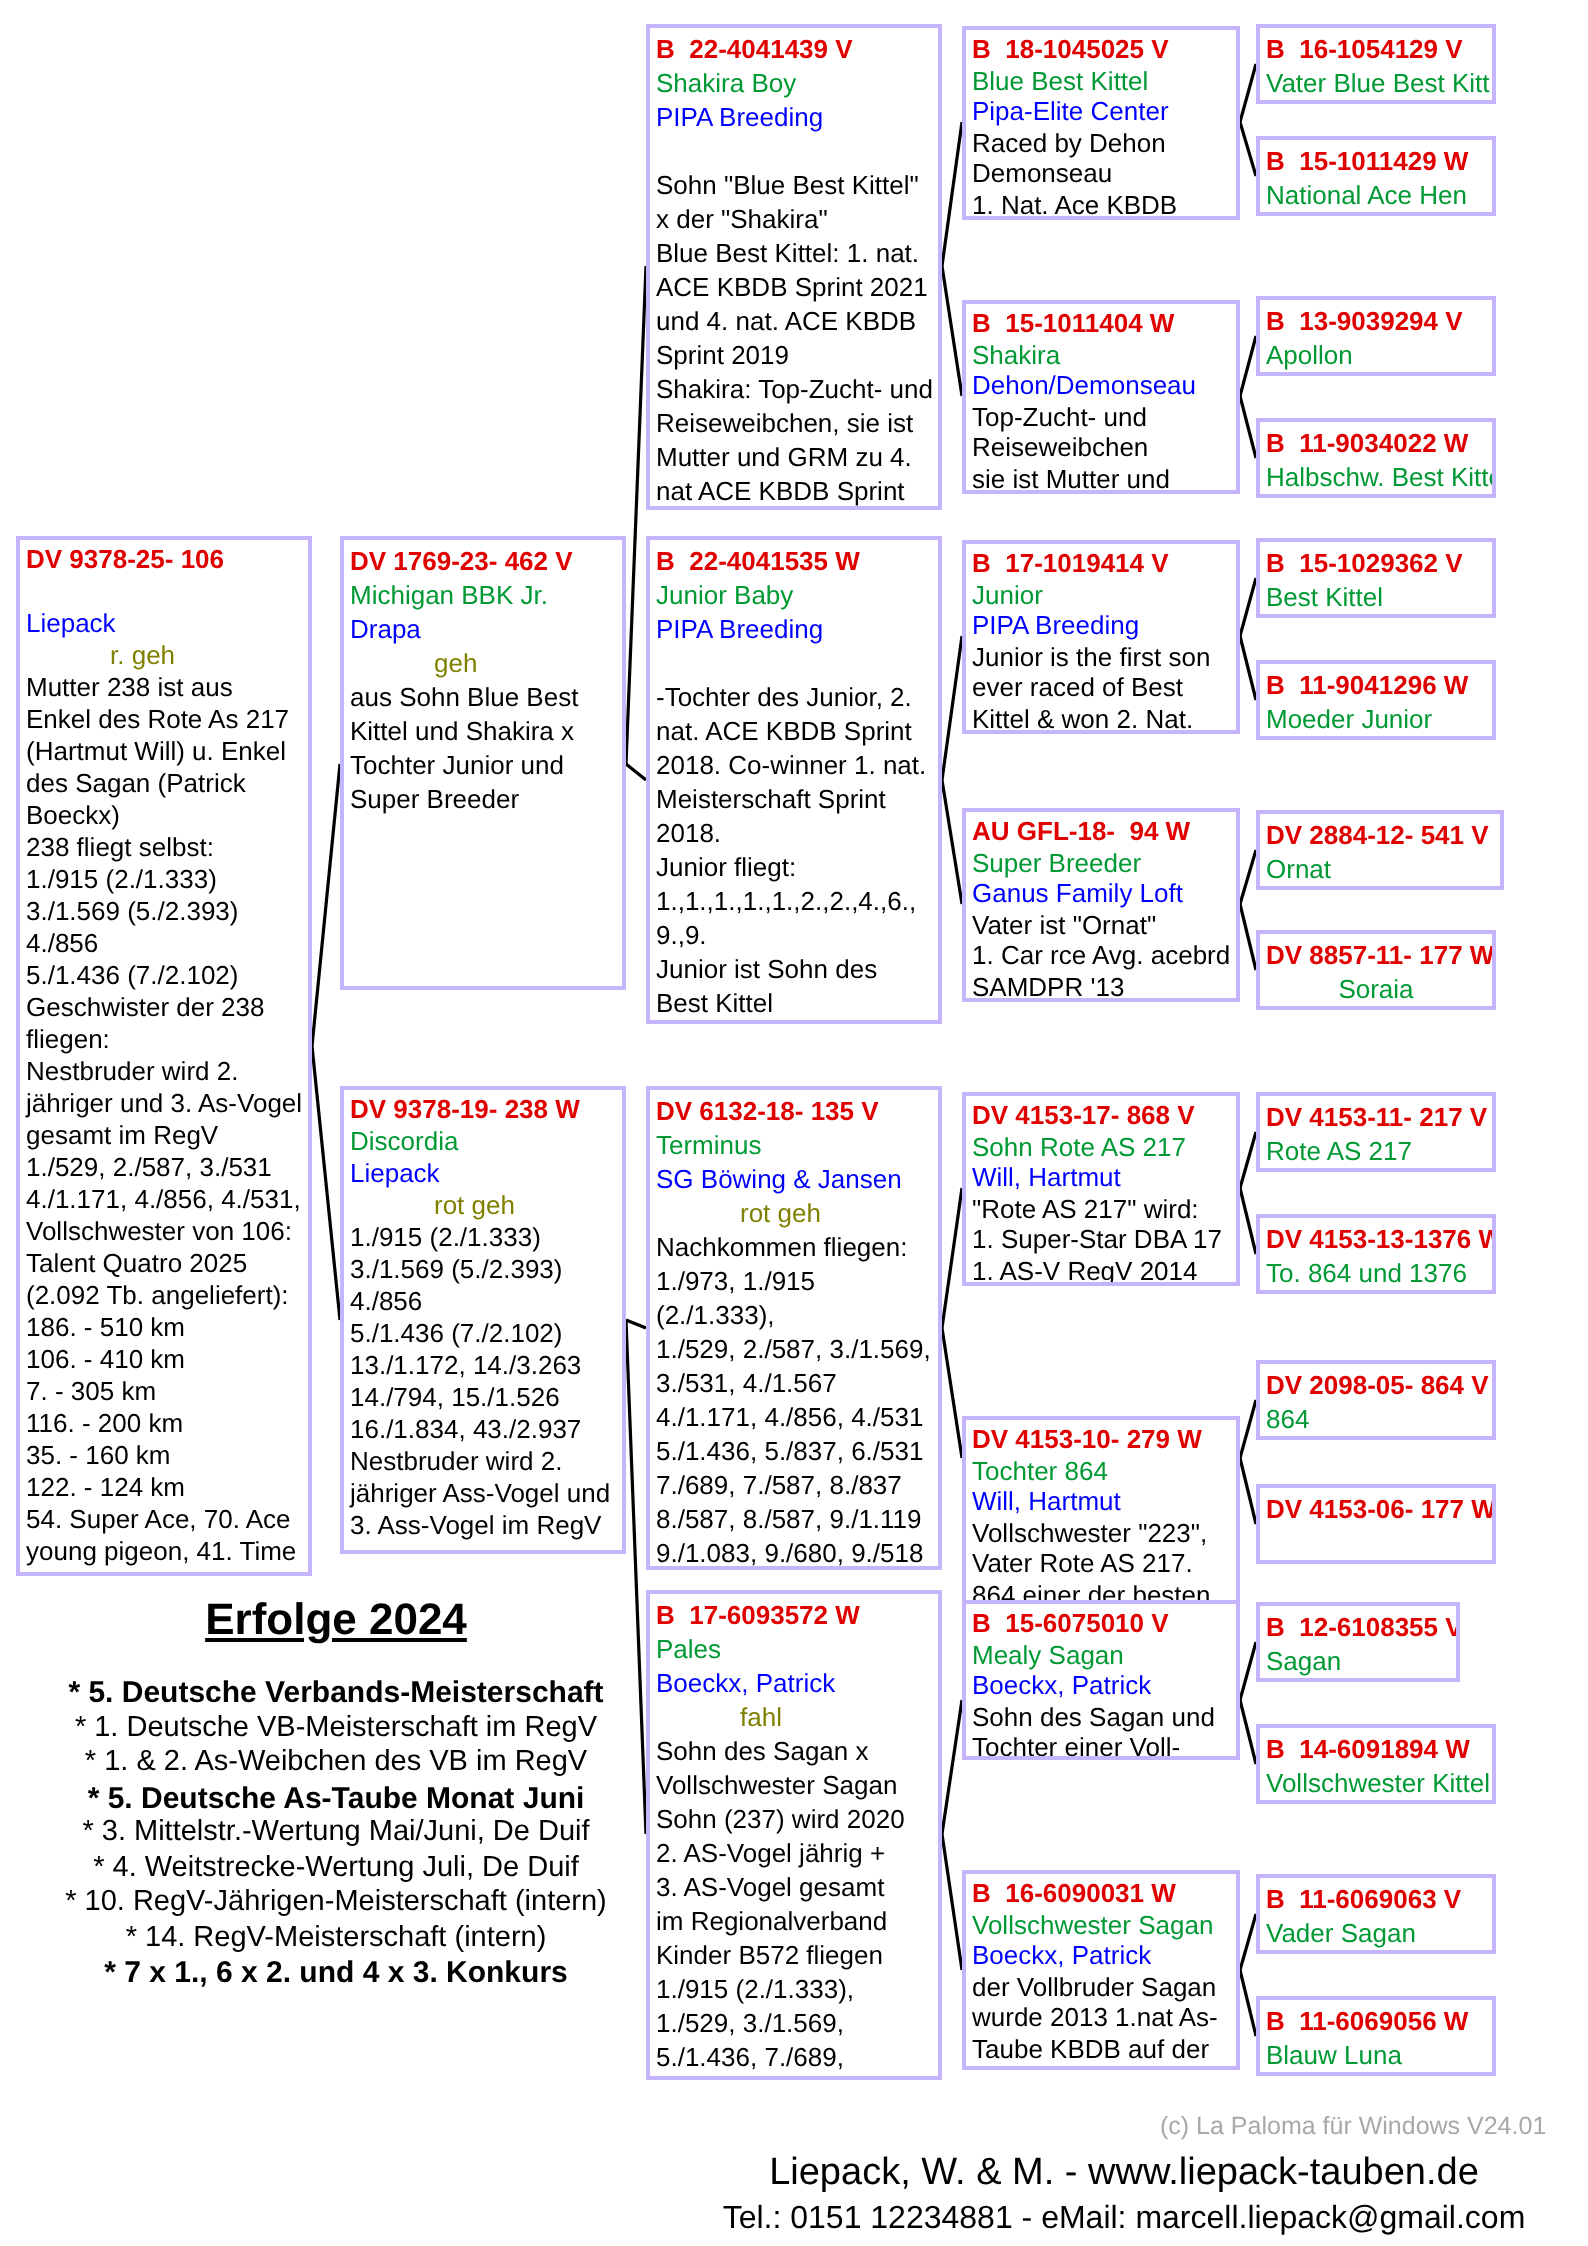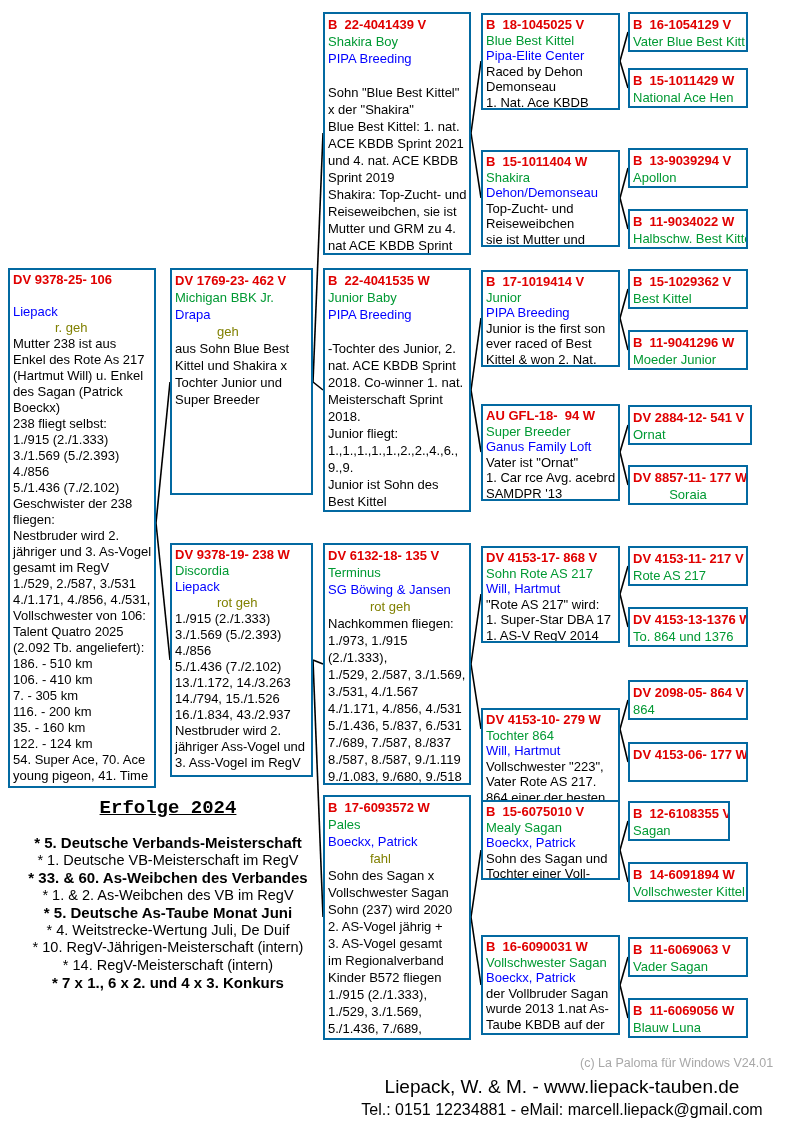--- a/index.html
+++ b/index.html
@@ -2,31 +2,31 @@
 <html style="--ring: #e00000; --name: #009933; --loft: #0000ff; --coldesc: #808000; --text: #000000; --wm: #a8a8a8;"><head>
 <meta charset="utf-8">
 <style>
   html,body { margin:0; padding:0; background:#fff; }
   .page {
     position:relative; width:794px; height:1123px; background:#fff;
     font-family:"Liberation Sans", sans-serif; overflow:hidden;
   }
   svg.connectors { position:absolute; left:0; top:0; pointer-events:none; }
   .box {
-    position:absolute; border:2px solid #0369a1; background:#fff;
+    position:absolute; border:2px solid #c4b5fd; background:#fff;
     padding:2px 3px; box-sizing:border-box; overflow:hidden;
   }
   .line { white-space:pre; font-size:13px; color:var(--text,#000); }
   .c-ring { color:var(--ring,#e00000); font-weight:bold; }
   .c-name { color:var(--name,#009933); }
   .c-loft { color:var(--loft,#0000ff); }
   .c-col  { color:var(--coldesc,#808000);padding-left:42px; }
   .erfolge { position:absolute; left:0; top:797px; width:336px; text-align:center; }
   .erfolge h2 {
-    margin:0 0 15px 0; font-size:19px; font-weight:bold; text-decoration:underline;font-family:Liberation Mono, monospace;
+    margin:0 0 15px 0; font-size:22px; font-weight:bold; text-decoration:underline;
   }
   .ach { font-size:14.5px; line-height:17.5px; }
   .ach.b { font-weight:bold; font-size:15px; }
   .footer { position:absolute; left:330px; top:1044px; width:464px; text-align:center; }
   .f1 { font-size:19px;margin-top:32px; }
   .f2 { font-size:16px; margin-top:3px; }
   .watermark {
     position:absolute; left:580px; top:1056px; font-size:12.5px;
     color:var(--wm,#aaaaaa); white-space:pre;
   }
@@ -321,23 +321,23 @@
         <div class="line c-ring">B  11-6069056 W</div>
         <div class="line c-name">Blauw Luna</div>
       </div>
     </div>
 
   <section class="erfolge">
     <h2>Erfolge 2024</h2>
     <div id="erfolge-items">
         <div class="ach b">* 5. Deutsche Verbands-Meisterschaft</div>
         <div class="ach">* 1. Deutsche VB-Meisterschaft im RegV</div>
-        <div class="ach b">* 33. &amp; 60. As-Weibchen des Verbandes</div>
         <div class="ach">* 1. &amp; 2. As-Weibchen des VB im RegV</div>
         <div class="ach b">* 5. Deutsche As-Taube Monat Juni</div>
+        <div class="ach">* 3. Mittelstr.-Wertung Mai/Juni, De Duif</div>
         <div class="ach">* 4. Weitstrecke-Wertung Juli, De Duif</div>
         <div class="ach">* 10. RegV-Jährigen-Meisterschaft (intern)</div>
         <div class="ach">* 14. RegV-Meisterschaft (intern)</div>
         <div class="ach b">* 7 x 1., 6 x 2. und 4 x 3. Konkurs</div>
       </div>
   </section>
 
   <div class="footer">
     <div class="f1">Liepack, W. &amp; M. - www.liepack-tauben.de</div>
     <div class="f2">Tel.: 0151 12234881 - eMail: marcell.liepack@gmail.com</div>

